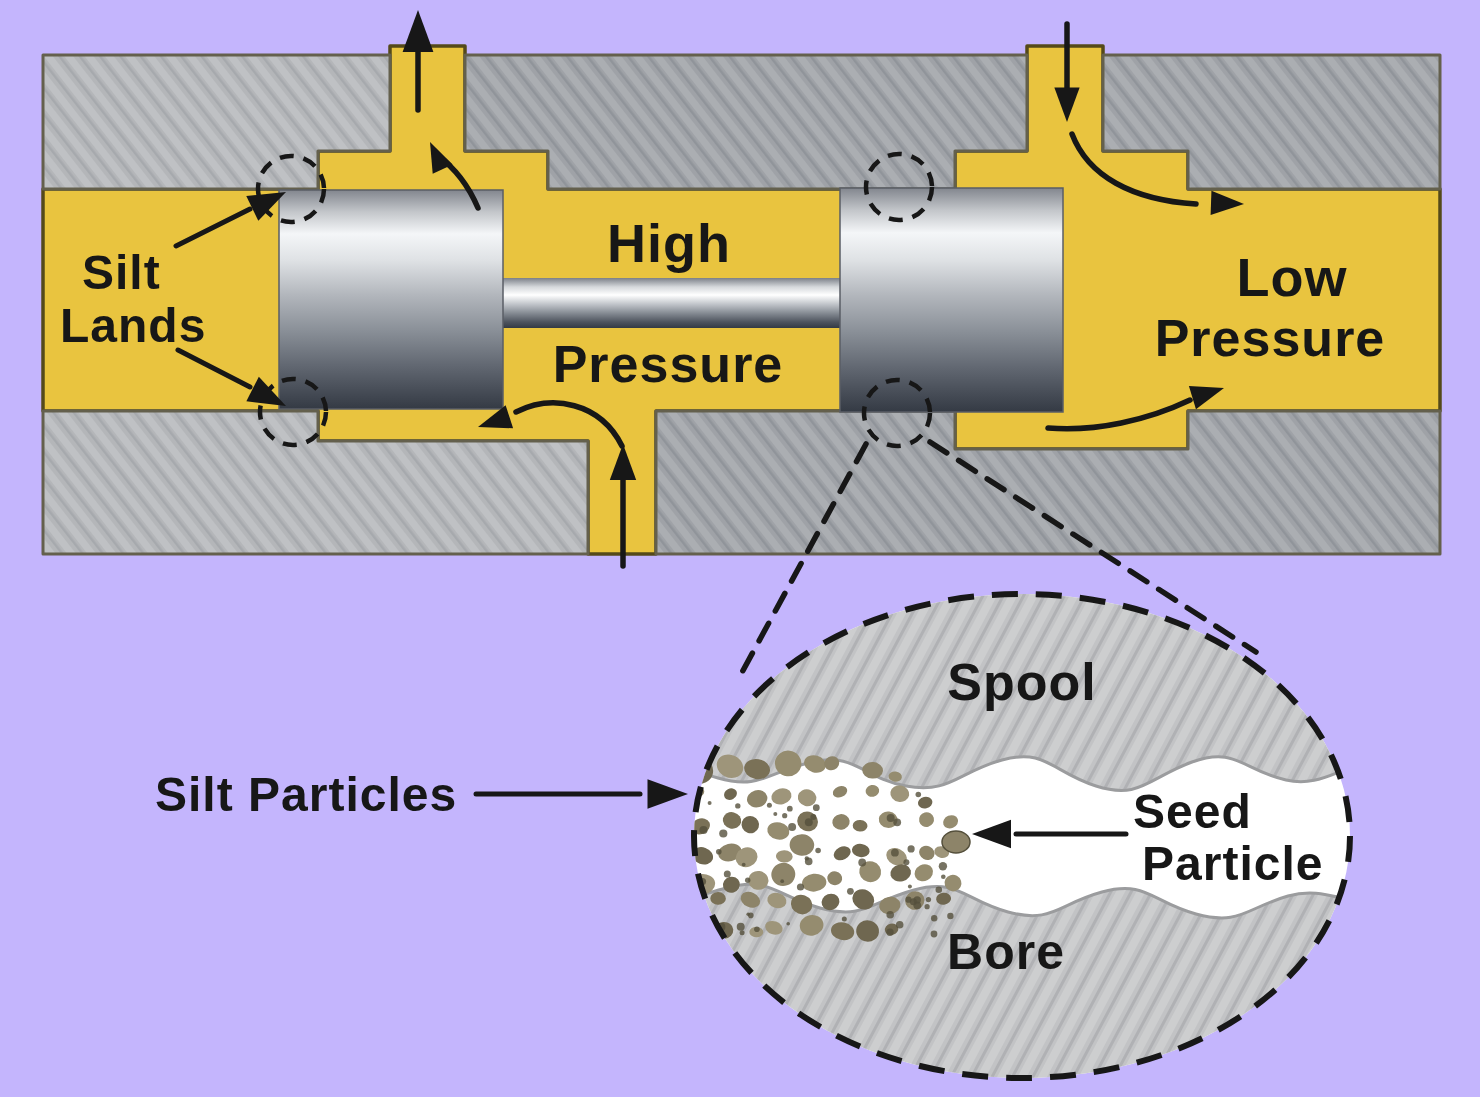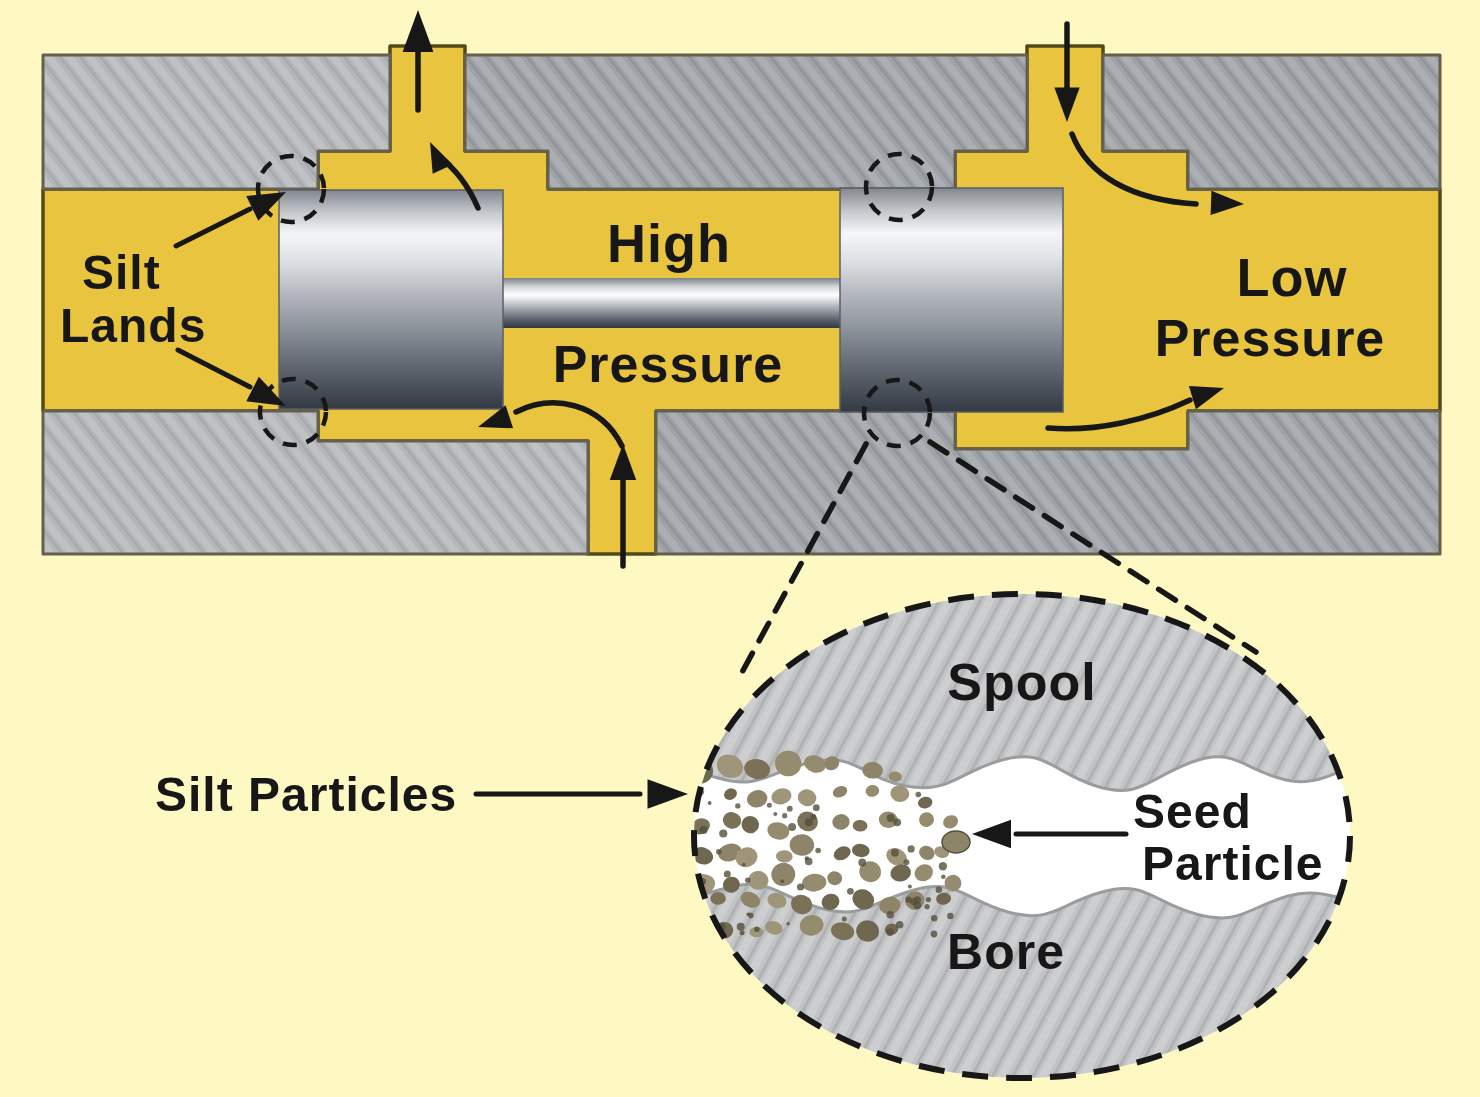--- a/index.html
+++ b/index.html
@@ -1,19 +1,19 @@
 <!DOCTYPE html>
 <html style="--fluid: #e9c43f; --fluid-border: #54491a; --block-border: #64604d; --ink: #171717;"><head>
 <meta charset="utf-8">
 <style>
   html,body{margin:0;padding:0;background:#ffffff;}
   .stage{
     position:relative;
     width:1480px;height:1097px;
-    background:#fef9c3;
+    background:#c4b5fd;
     font-family:"Liberation Sans", sans-serif;
     overflow:hidden;
   }
   svg{display:block;}
   text{
     fill:var(--ink,#171717);
     font-family:"Liberation Sans", sans-serif;
     font-weight:600;
     letter-spacing:1px;
   }

